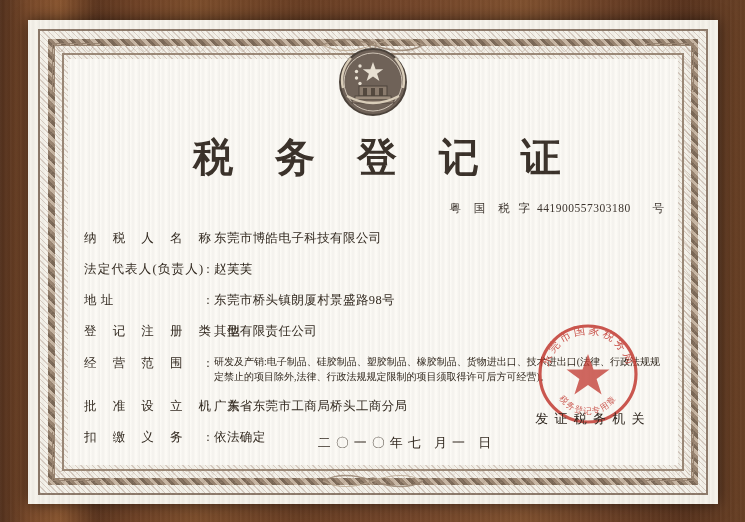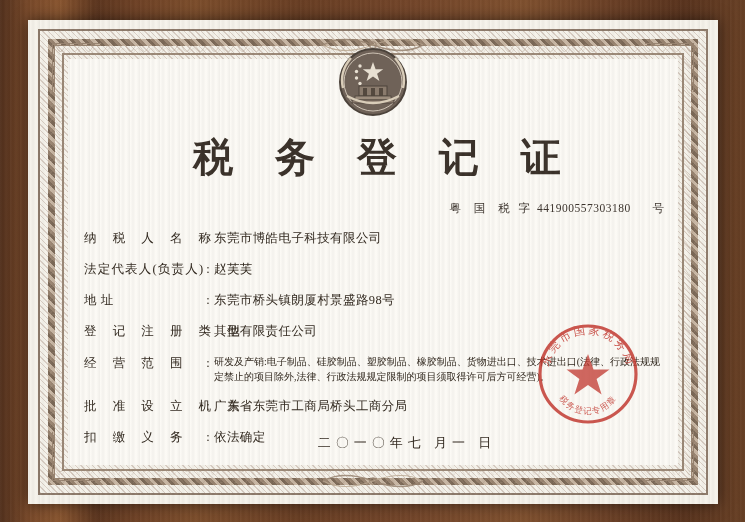--- a/index.html
+++ b/index.html
@@ -354,15 +354,16 @@
         <path id="arcBot" d="M18 58 A34 34 0 0 0 86 58"></path>
       </defs>
       <text font-size="11.5" fill="#c0342b" letter-spacing="2.4" font-family="'DejaVu Sans', sans-serif">
         <textPath href="#arcTop" startOffset="50%" text-anchor="middle">东莞市国家税务局</textPath>
       </text>
       <text font-size="8.5" fill="#c0342b" letter-spacing="1.2" font-family="'DejaVu Sans', sans-serif">
         <textPath href="#arcBot" startOffset="50%" text-anchor="middle">税务登记专用章</textPath>
       </text>
     </svg>
 
+    <div id="issuer">发 证 税 务 机 关</div>
 
   </div>
 </div>
 
 </body></html>

